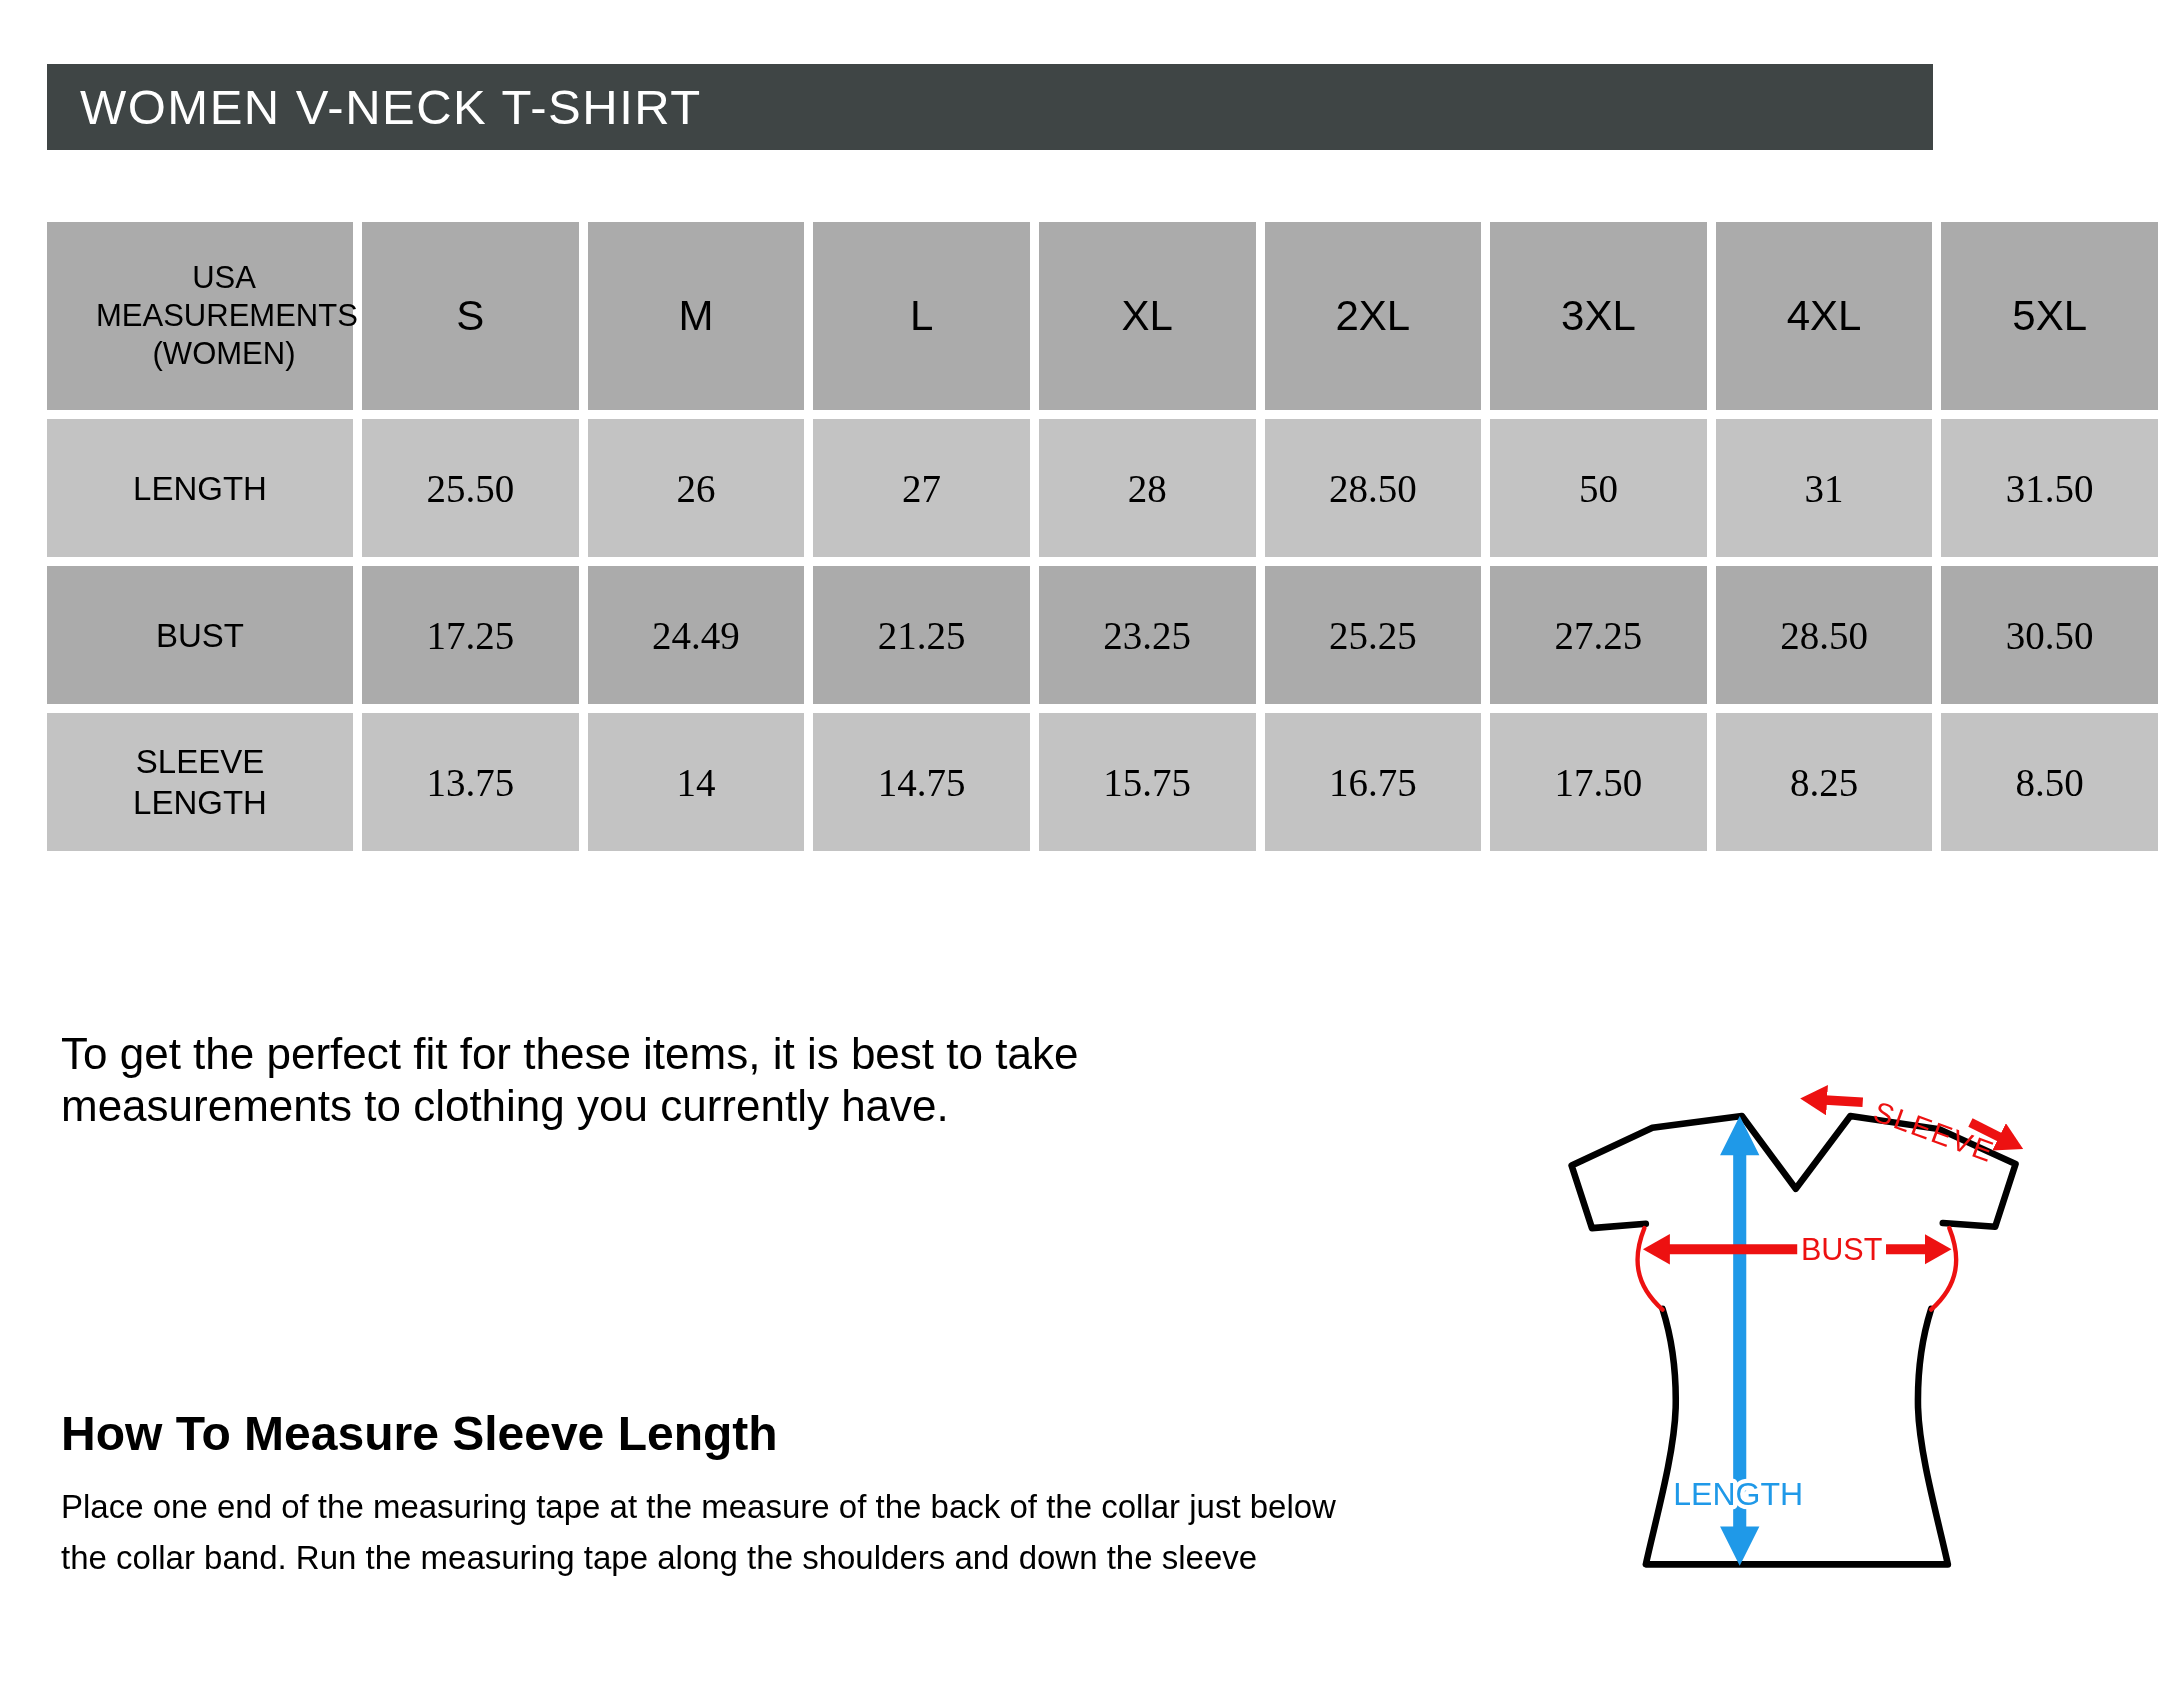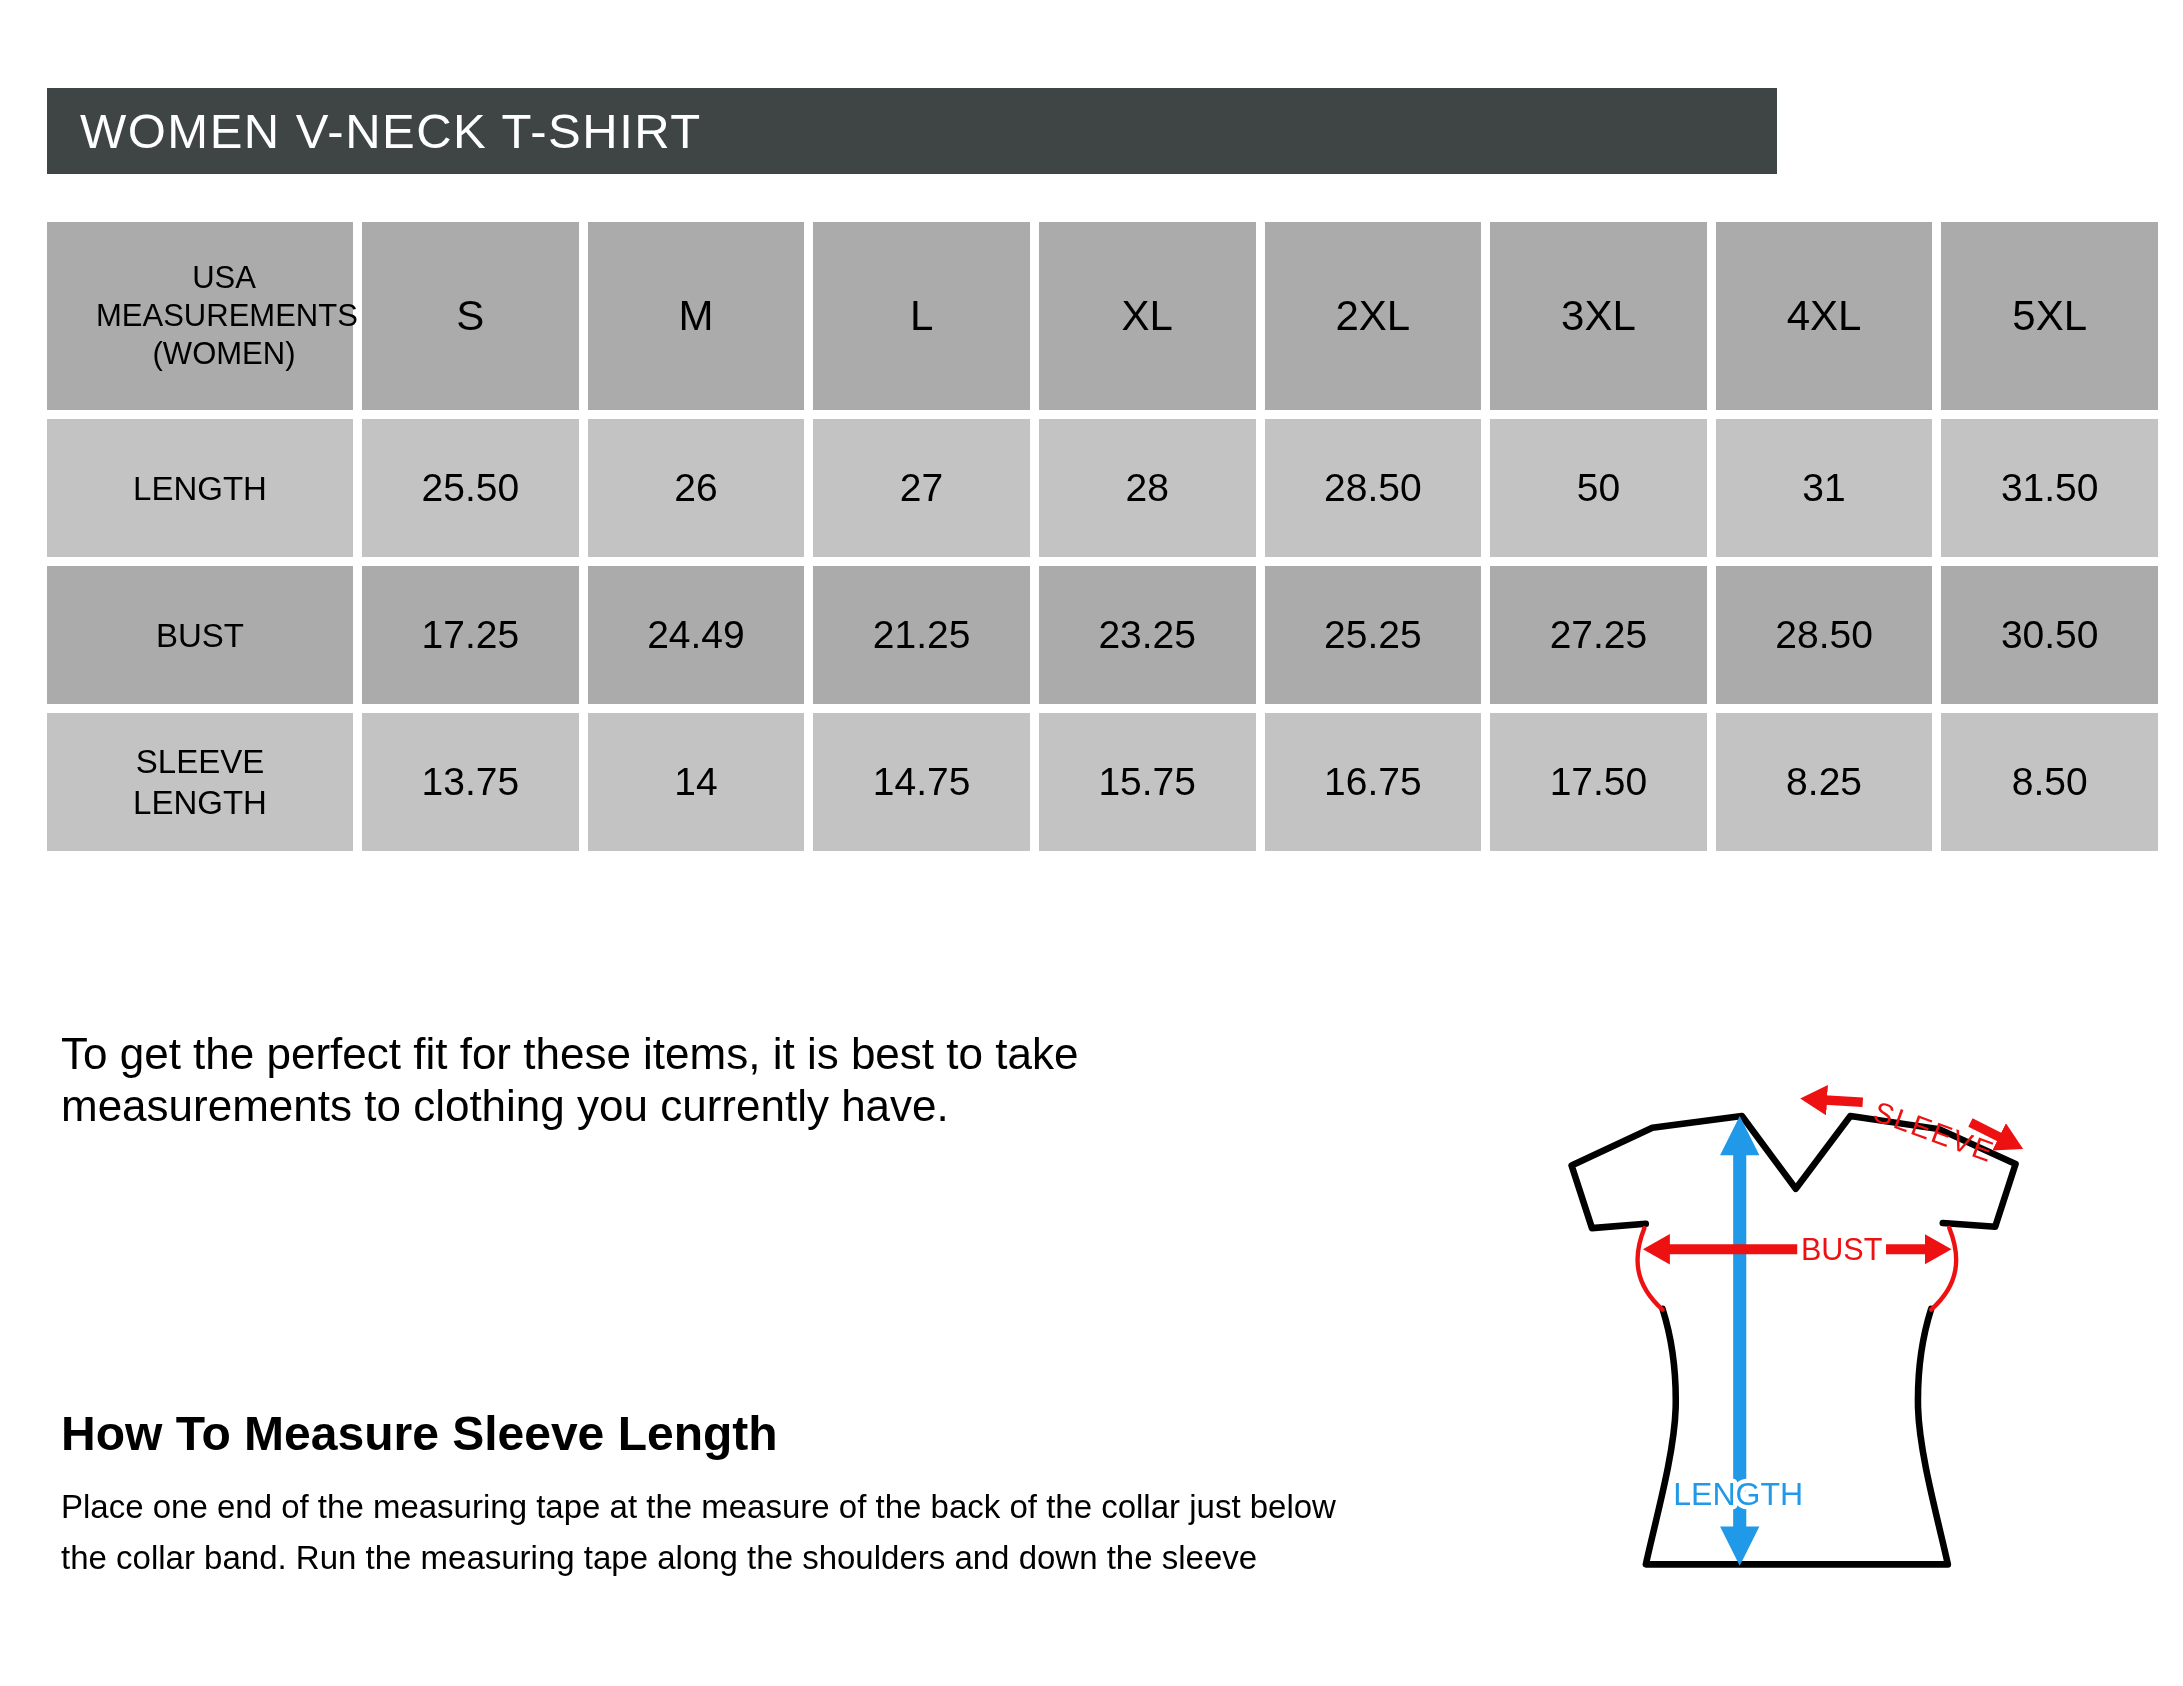--- a/index.html
+++ b/index.html
@@ -6,21 +6,21 @@
   body {
     width:2183px; height:1687px; position:relative;
     background:var(--page_bg, #ffffff);
     font-family:"Liberation Sans", sans-serif;
     color:var(--body_text, #000000);
   }
   .page { position:absolute; inset:0; }
 
   
   .titlebar {
-    position:absolute; left:47px; top:88px; width:1730px; height:86px;
+    position:absolute; left:47px; top:64px; width:1886px; height:86px;
     background:var(--header_bg, #3f4545);
     display:flex; align-items:center;
   }
   .titlebar h1 {
     margin:0 0 0 33px; font-size:49px; font-weight:normal;
     letter-spacing:1.5px; color:var(--header_text, #ffffff);
   }
 
   
   table.size-chart {
@@ -29,21 +29,21 @@
   }
   col.c0 { width:306px; }
   .size-chart th, .size-chart td {
     text-align:center; vertical-align:middle;
     font-weight:normal; color:var(--table_text, #000000);
   }
   .size-chart thead th { background:var(--cell_dark, #ababab); height:186px; font-size:42px; }
   .size-chart th.corner { font-size:31px; line-height:38px; }
   .size-chart tbody tr { height:138px; }
   .size-chart tbody th { font-size:33px; line-height:41px; padding:0 40px; }
-  .size-chart tbody td { font-size:39px; }
+  .size-chart tbody td { font-size:39px;font-family:Liberation Serif, serif; }
   tr.row-light th, tr.row-light td { background:var(--cell_light, #c3c3c3); }
   tr.row-dark th,  tr.row-dark td  { background:var(--cell_dark, #ababab); }
   .cline { display:block;margin-left:48px; }
 
   
   .intro { position:absolute; left:61px; top:1028px; margin:0; font-size:44px; line-height:52px; }
   .line { display:block; }
   .howto { position:absolute; }
   .howto h2 { margin:0; font-size:48px; font-weight:bold; }
   .howto p  { margin:20.4px 0 0 0; font-size:33px; line-height:51px; }

